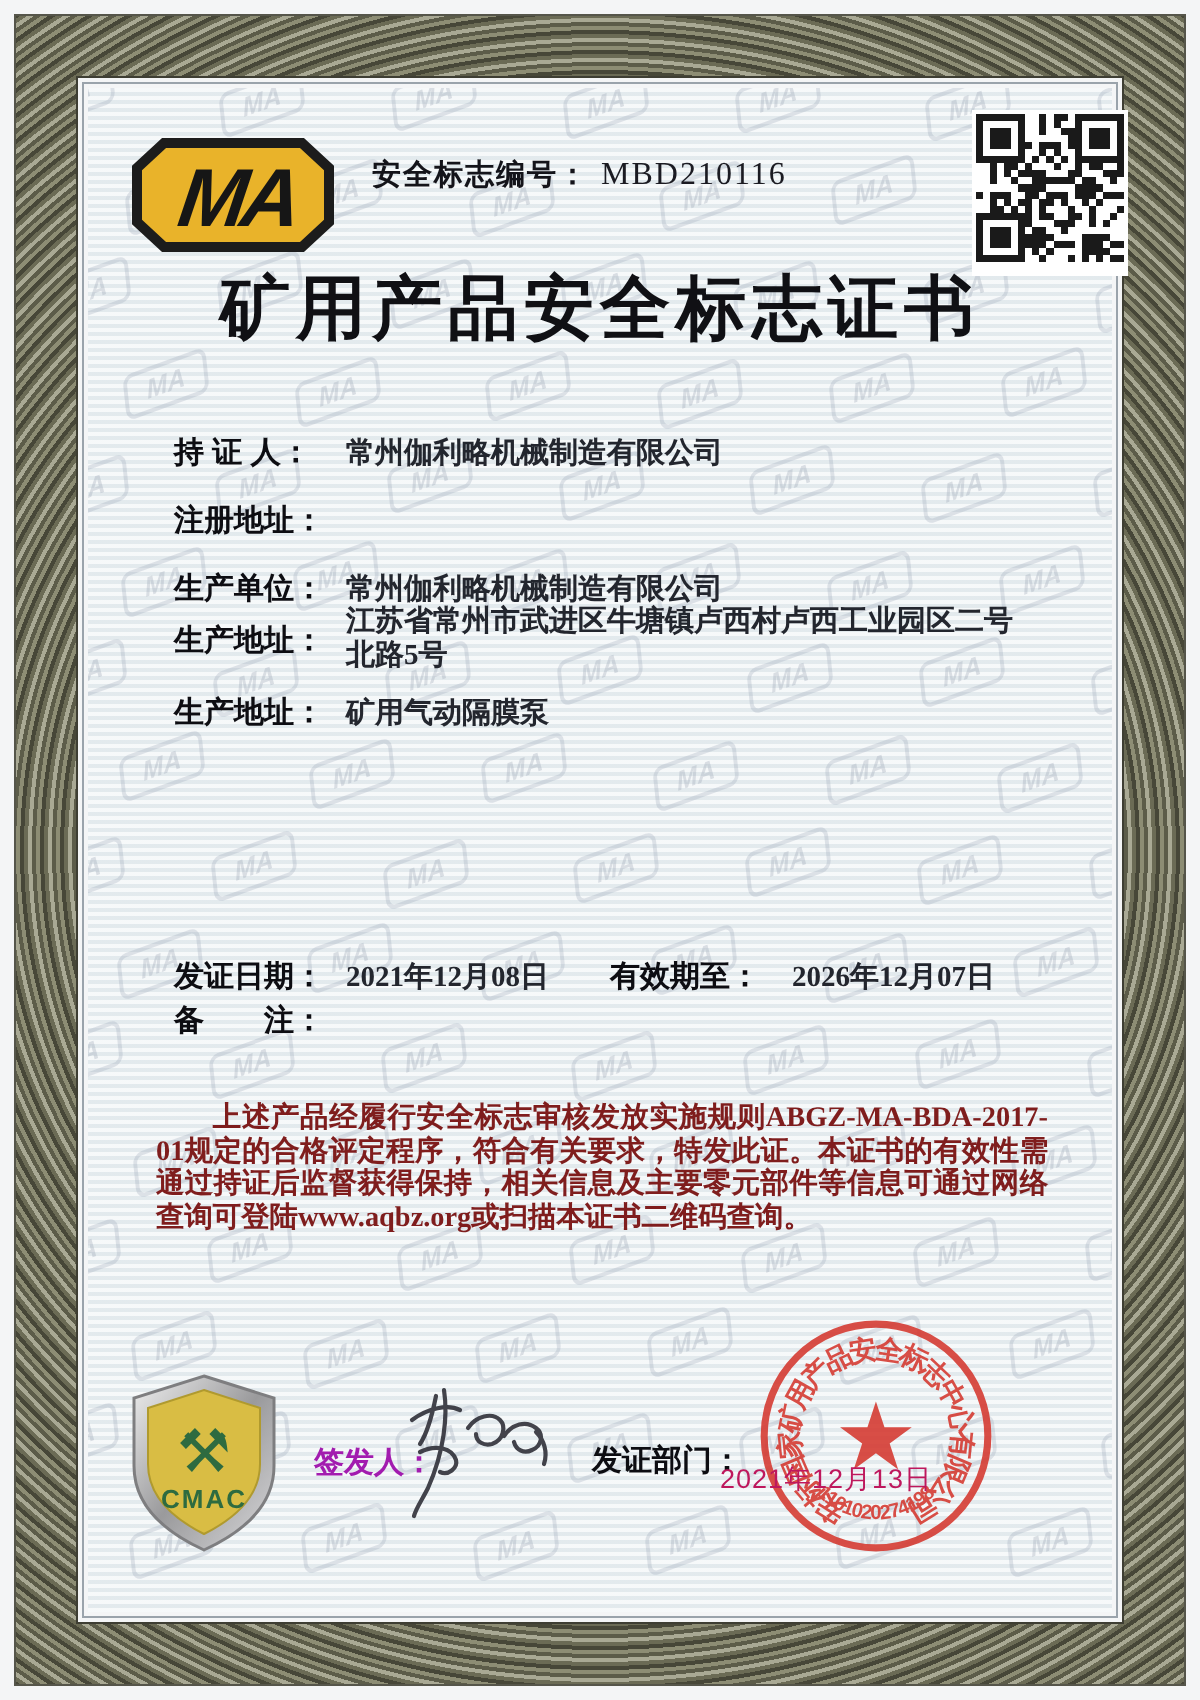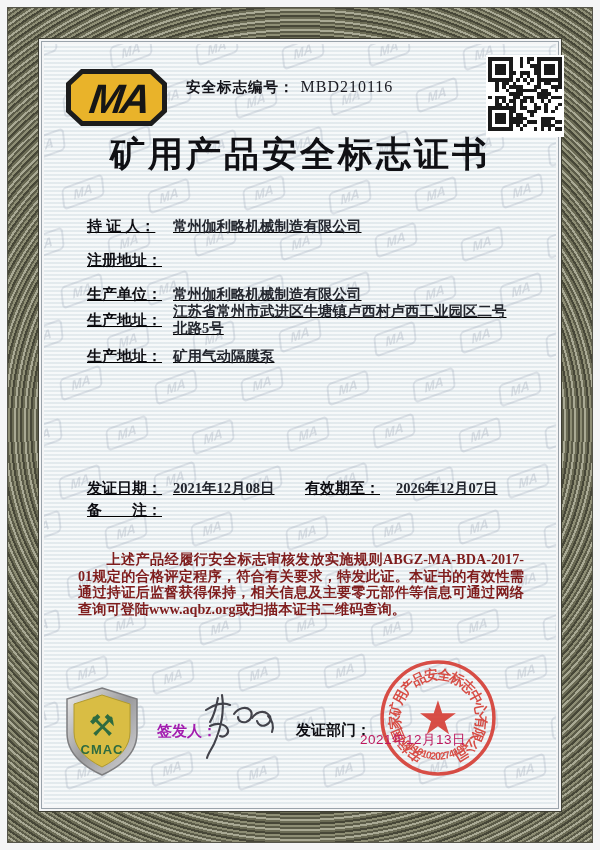--- a/index.html
+++ b/index.html
@@ -31,21 +31,21 @@
   .abs { position:absolute; }
 
   
   .cert-no-line { top:78px; left:186px; font-size:14.5px; font-weight:700; color:#14141a; letter-spacing:1px; }
   .cert-no-val { font-family:"Liberation Serif", serif; font-weight:400; font-size:16px; letter-spacing:1px; margin-left:6px; color:#1b1b22; }
   .qr { top:55px; left:486px; background:#fff; padding:2px; }
   .title { top:131px; left:0; width:600px; text-align:center; font-family:"Liberation Serif", serif;
            font-size:35px; font-weight:700; color:#101014; letter-spacing:3px; }
 
   
-  .row { left:87px; font-size:15px; display:flex; align-items:flex-start;text-decoration:underline; }
+  .row { left:87px; font-size:15px; display:flex; align-items:flex-start; }
   .lbl { font-weight:700; color:#0d0d12; white-space:nowrap; }
   .w86 { width:86px; display:inline-block; }
   .val { font-family:"Liberation Serif", serif; font-weight:600; font-size:14.5px; color:#23262e; }
   .val-tech { font-weight:700; font-size:14.5px; color:#1e2128; font-family:"Liberation Sans", sans-serif; letter-spacing:.5px; }
   .row-addr2 { align-items:center; }
   .row-addr2 .val { width:336px; line-height:17px; }
   .para { left:78px; width:446px; top:551px; font-family:"Liberation Serif", serif;
           font-size:14.2px; font-weight:700; line-height:16.5px; color:#7f1d1d;
           text-align:justify; text-indent:2em; }
 

